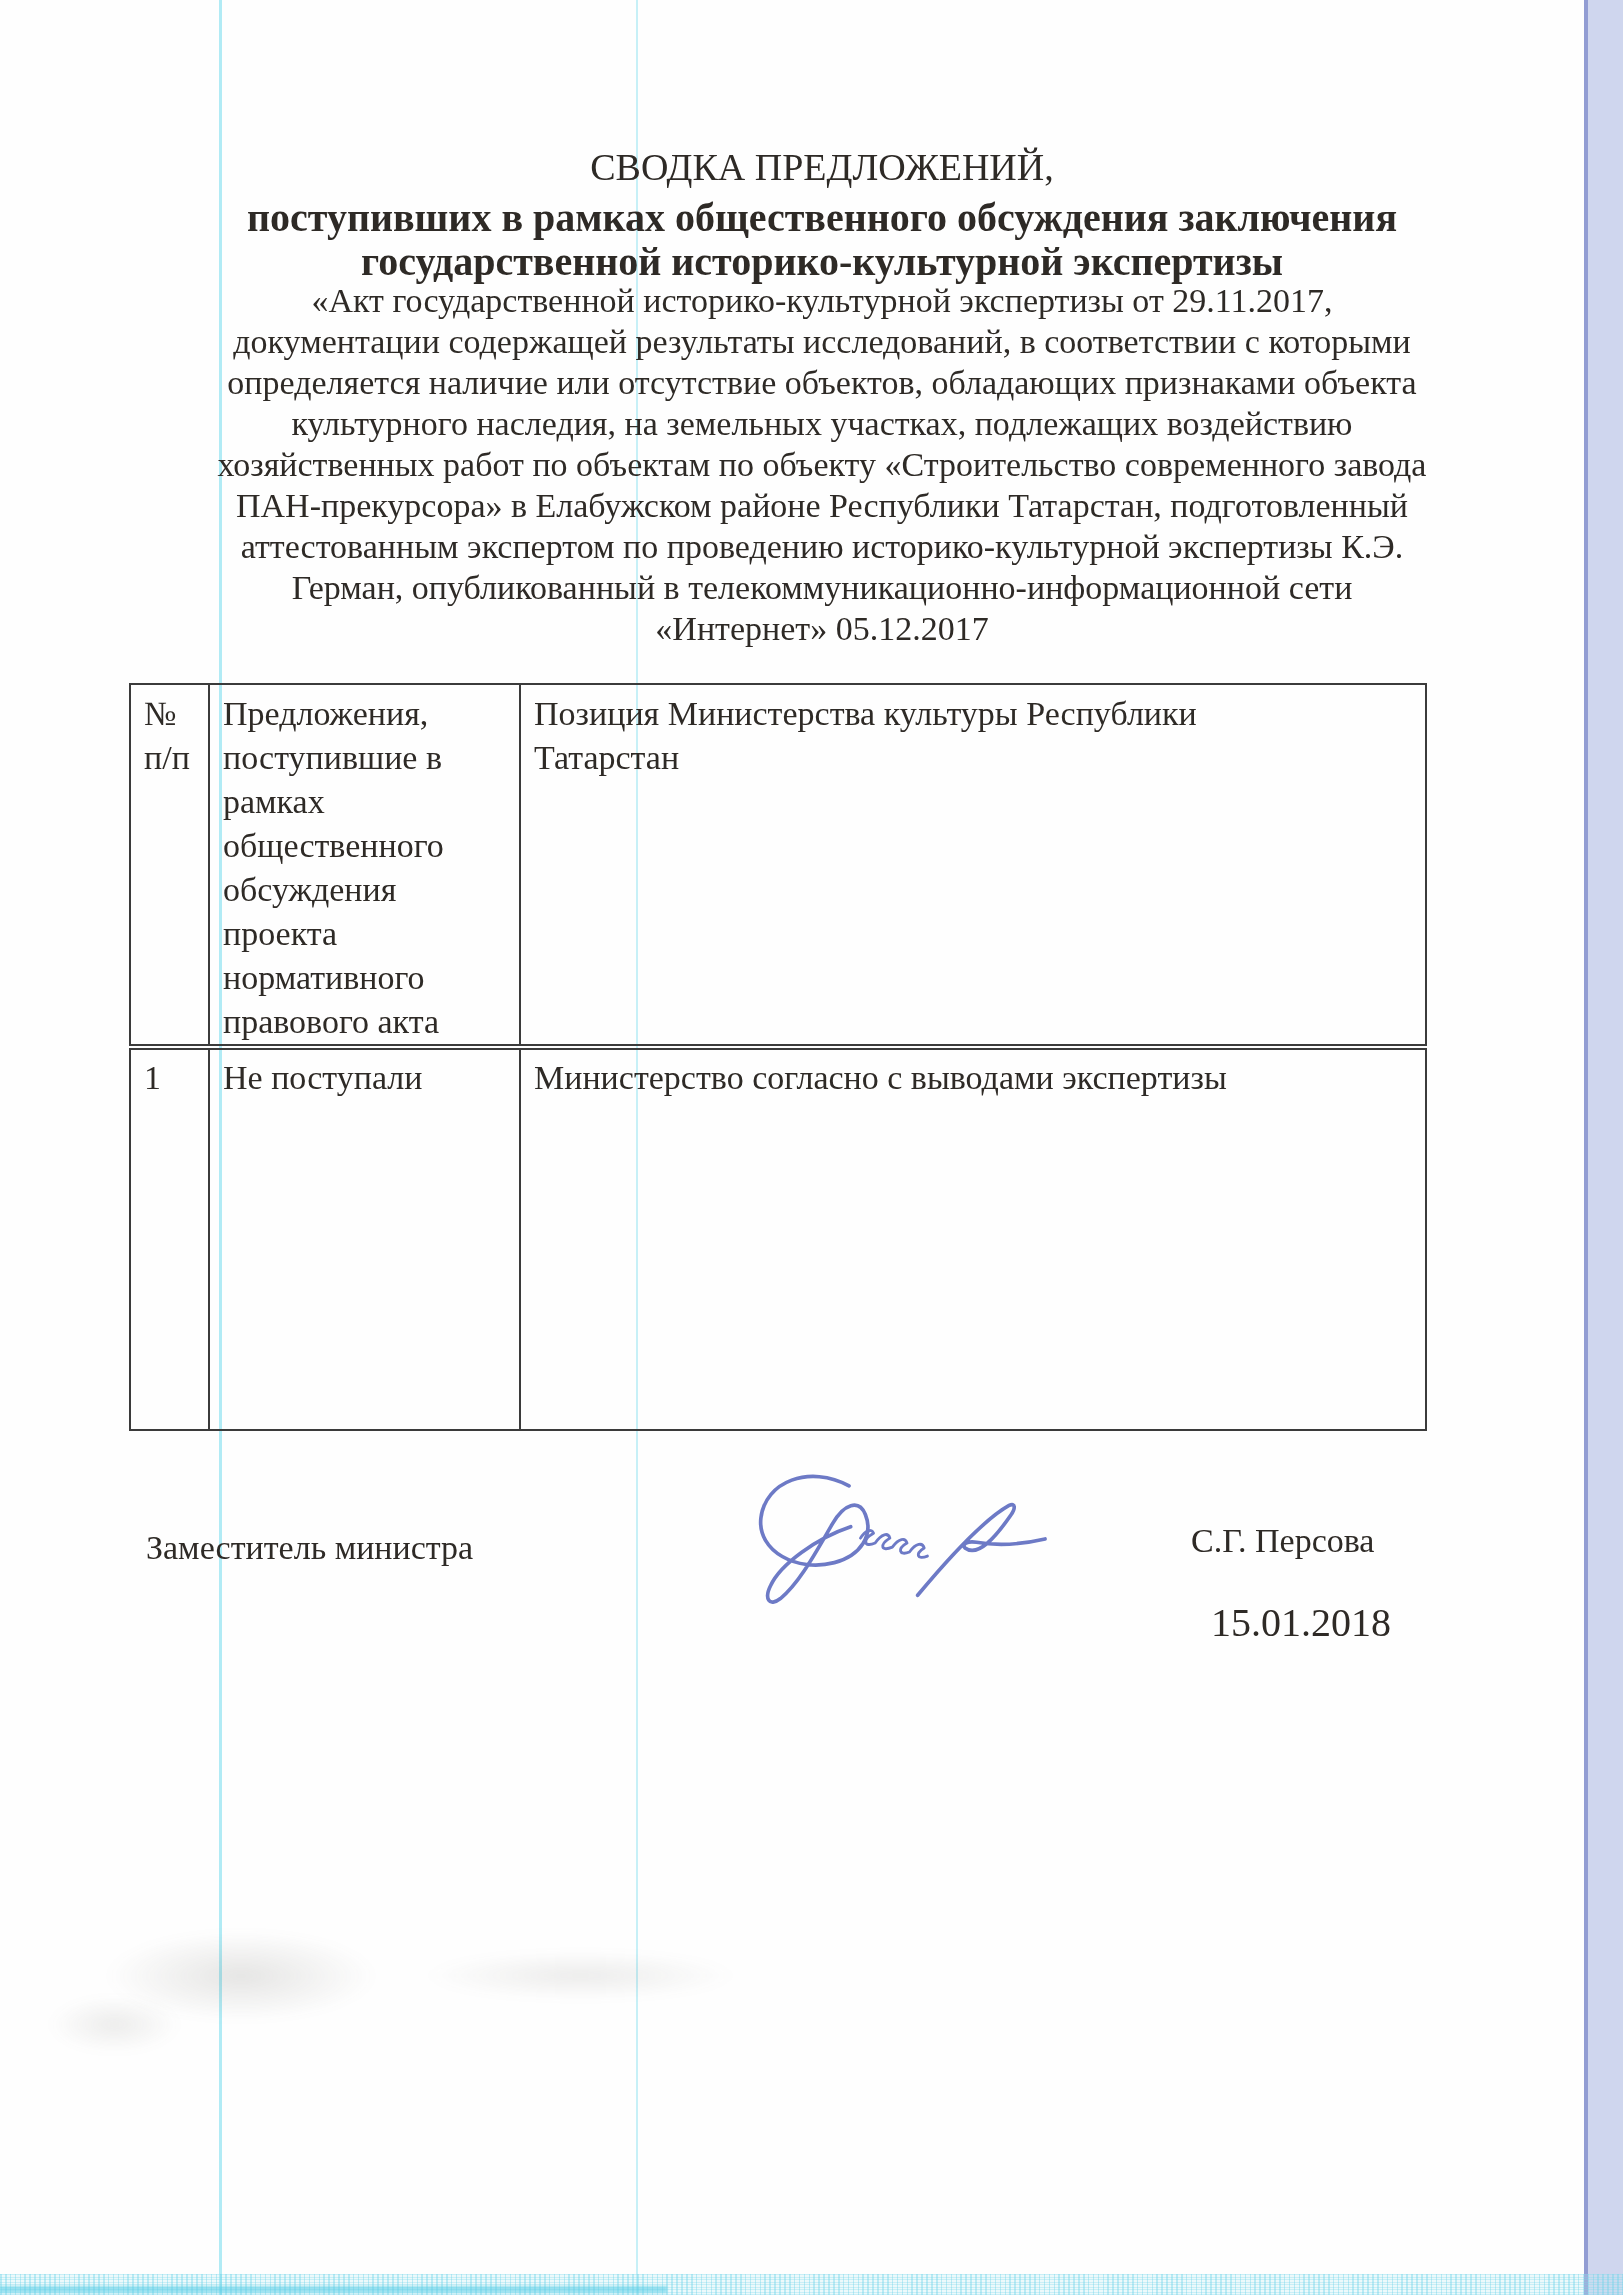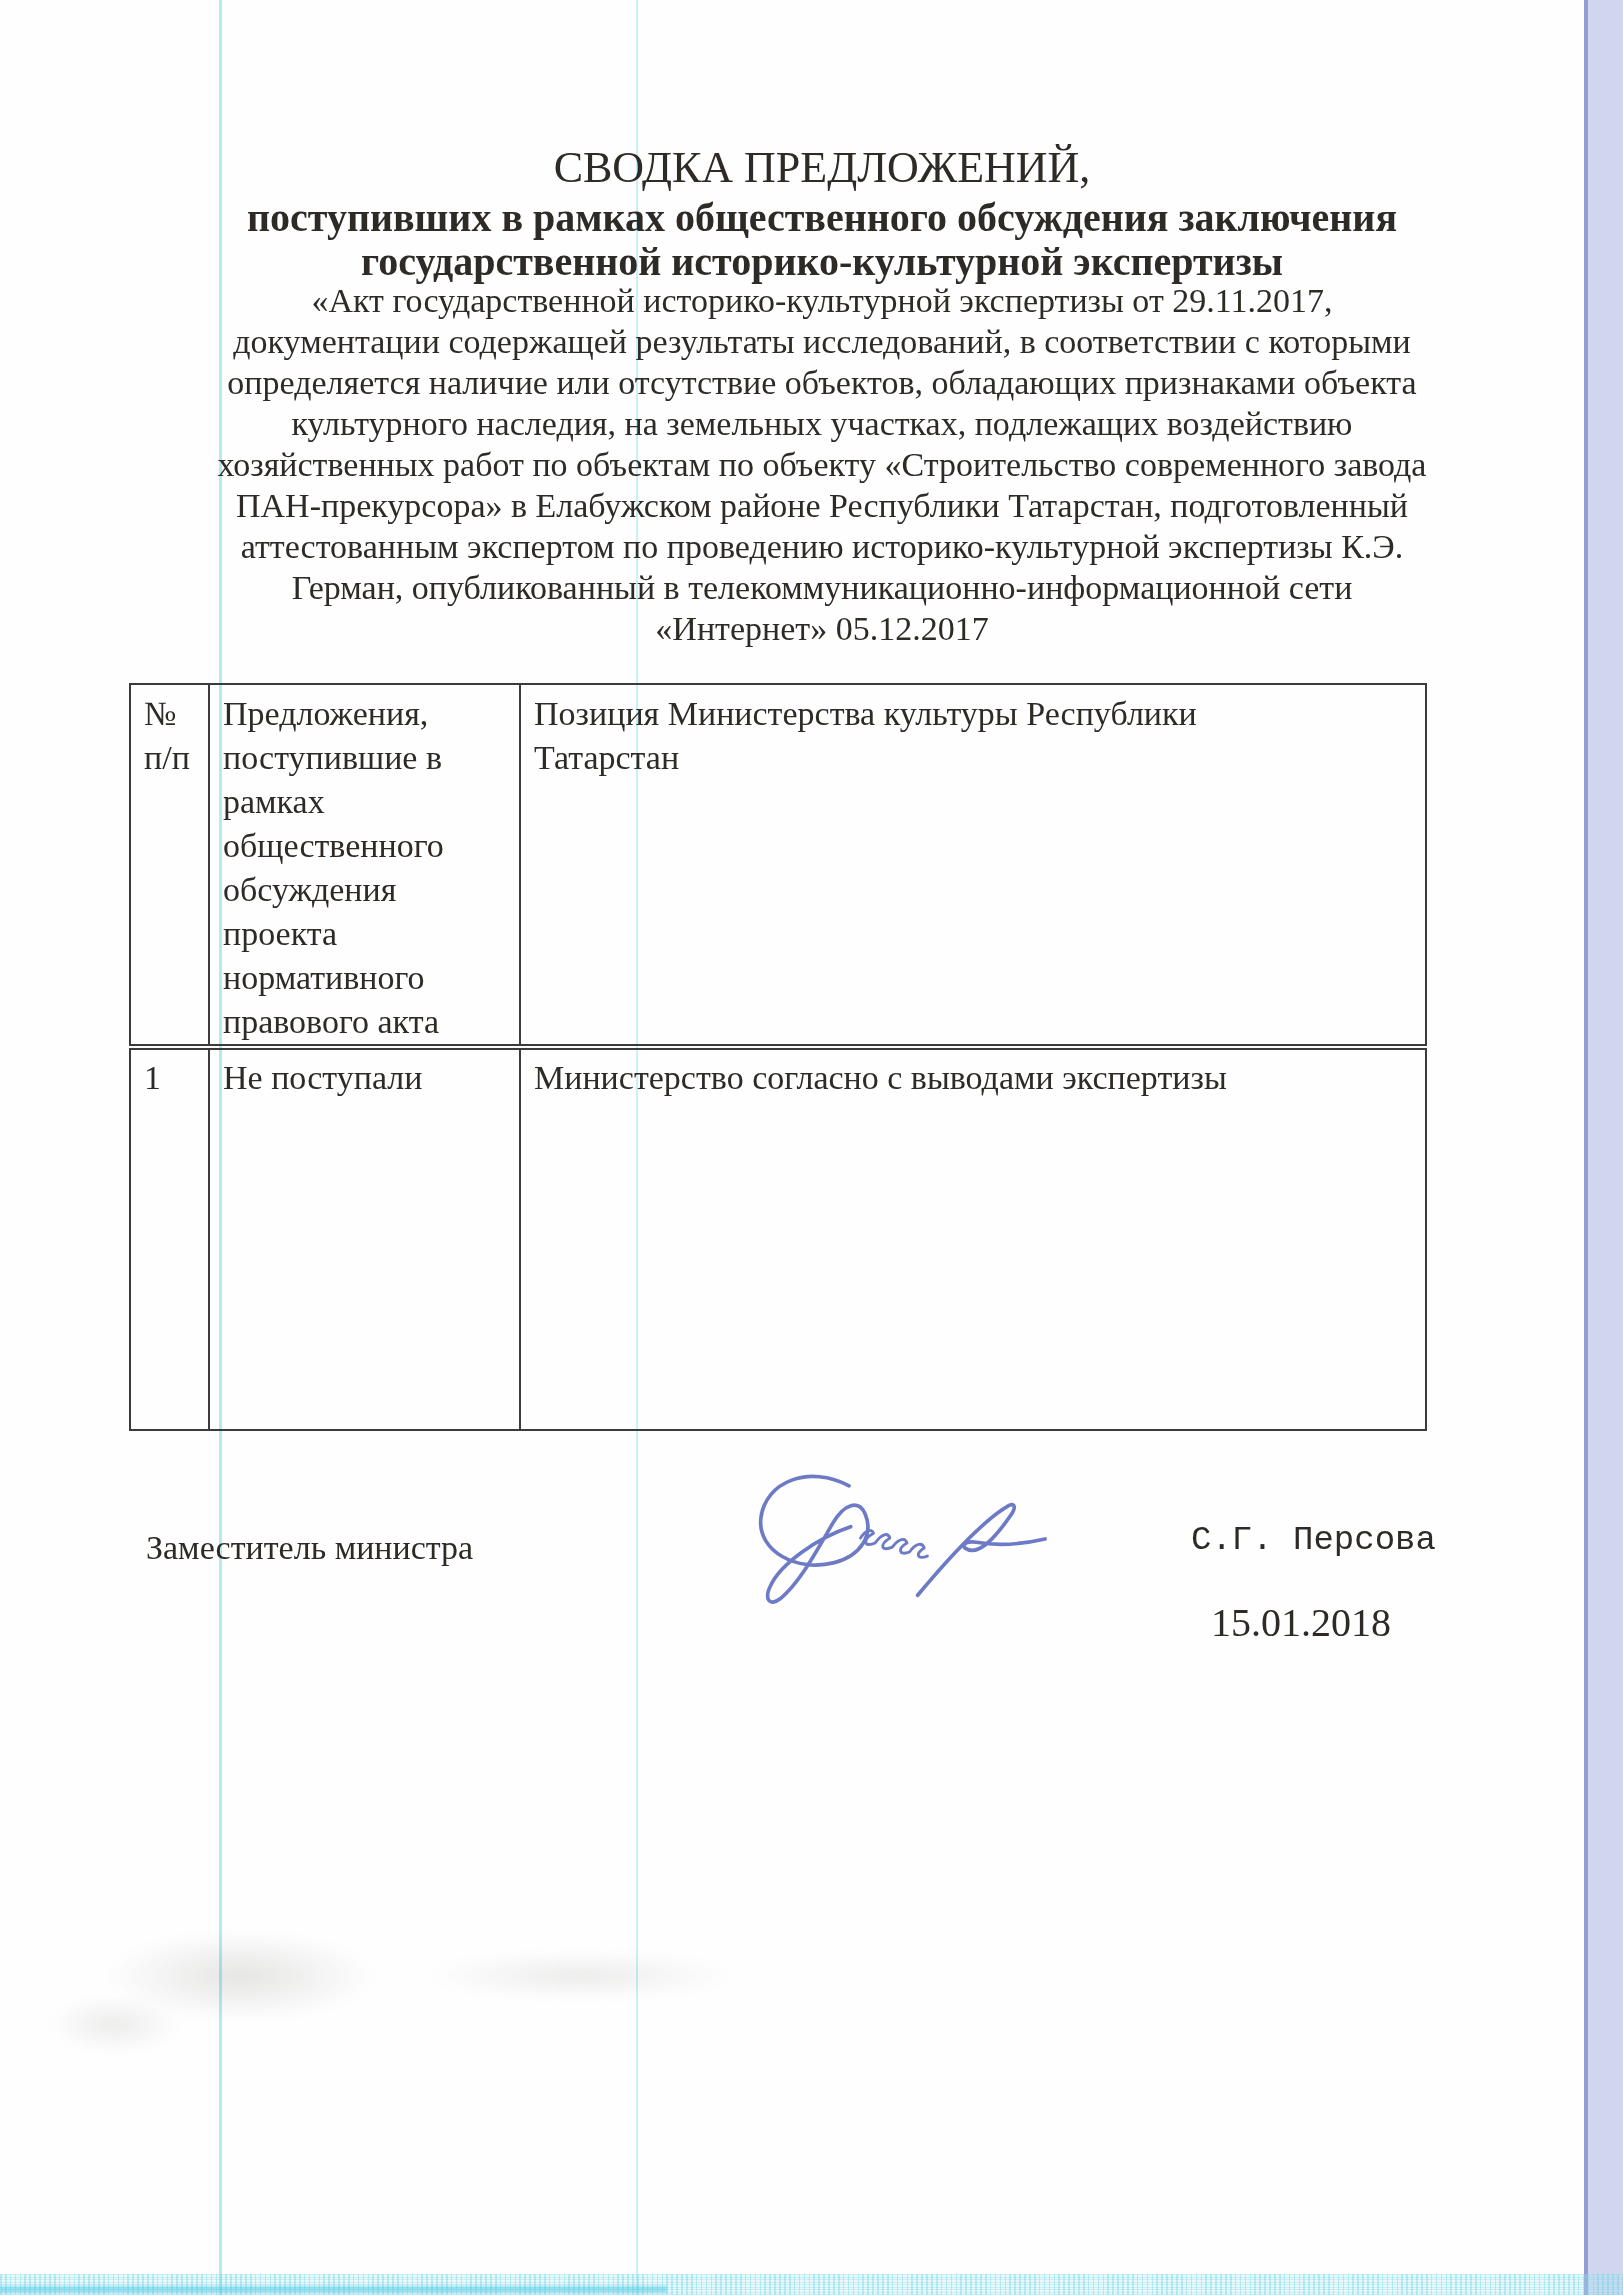--- a/index.html
+++ b/index.html
@@ -37,21 +37,21 @@
   .smudge.s1{left:106px;top:1931px;width:270px;height:90px;
     background:radial-gradient(closest-side,rgba(80,78,70,.14),rgba(0,0,0,0));}
   .smudge.s2{left:425px;top:1951px;width:311px;height:49px;
     background:radial-gradient(closest-side,rgba(80,78,70,.10),rgba(0,0,0,0));}
   .smudge.s3{left:49px;top:1996px;width:131px;height:57px;
     background:radial-gradient(closest-side,rgba(80,78,70,.10),rgba(0,0,0,0));}
   
   .content{position:absolute;left:94px;width:1456px;text-align:center;}
   .doc-title{
     position:absolute;top:146px;left:0;width:100%;
-    font-size:44px;line-height:43px;white-space:pre-line;
+    font-size:38px;line-height:43px;white-space:pre-line;
   }
   .doc-subtitle{
     position:absolute;top:196px;left:0;width:100%;
     font-size:40px;line-height:44px;font-weight:bold;white-space:pre-line;
   }
   .doc-intro{
     position:absolute;top:280px;left:0;width:100%;
     font-size:34px;line-height:41px;white-space:pre-line;
   }
   
@@ -69,21 +69,21 @@
     padding:6.5px 9.8px 0 13px;
     white-space:pre-line;overflow:hidden;
   }
   table.sheet th{border-bottom:6.5px double #3b3b3b;}
   table.sheet tr.hdr{height:350px;}
   table.sheet tr.data{height:383px;}
   th.num-h{text-align:center;padding-left:3.3px;padding-right:3.3px;}
   td.num-c{padding-left:11.5px;}
   
   .sig-role{position:absolute;left:146px;top:1527px;font-size:34px;line-height:41px;text-align:right;}
-  .sig-name{position:absolute;left:1191px;top:1520px;font-size:34px;line-height:41px;font-family:Liberation Mono, monospace;}
+  .sig-name{position:absolute;left:1191px;top:1520px;font-size:34px;line-height:41px;}
   .sig-date{position:absolute;left:1211px;top:1602px;font-size:40px;line-height:41px;}
   .signature{position:absolute;left:728px;top:1463px;width:327px;height:147px;color:var(--signature_ink);}
   .signature svg{width:100%;height:100%;display:block;}
 </style>
 </head>
 <body>
 
 <div class="page">
 
   <div class="vline one"></div>

